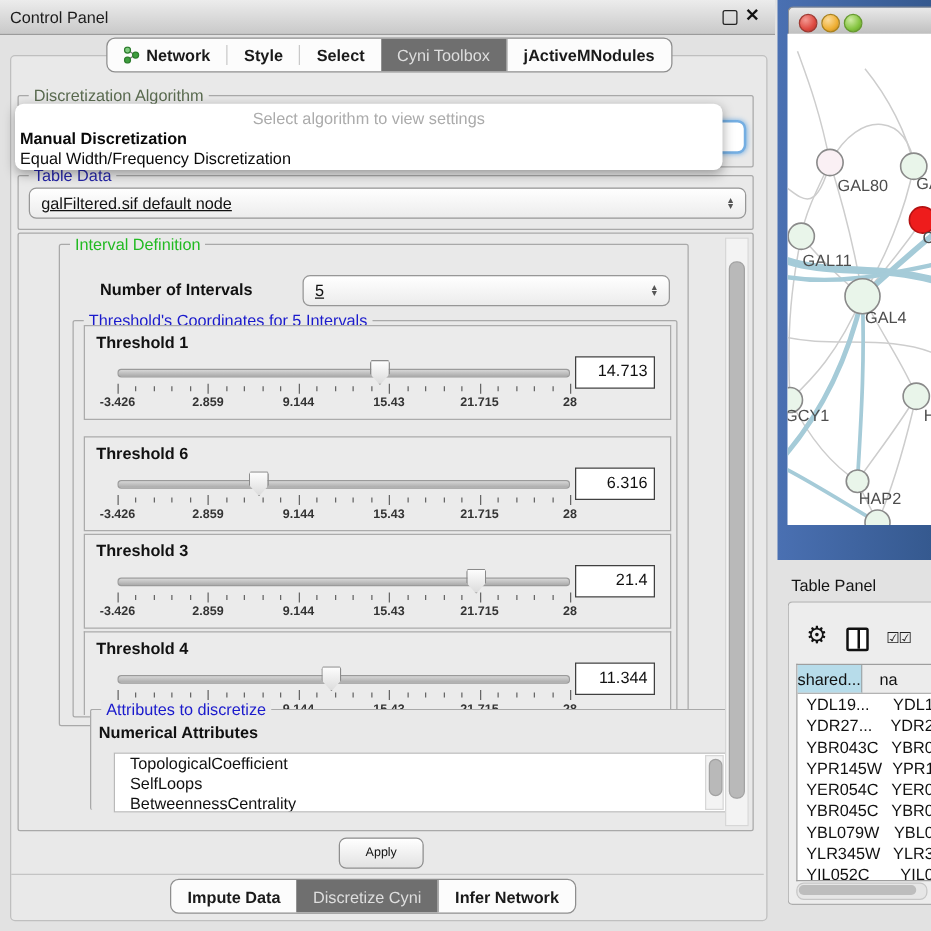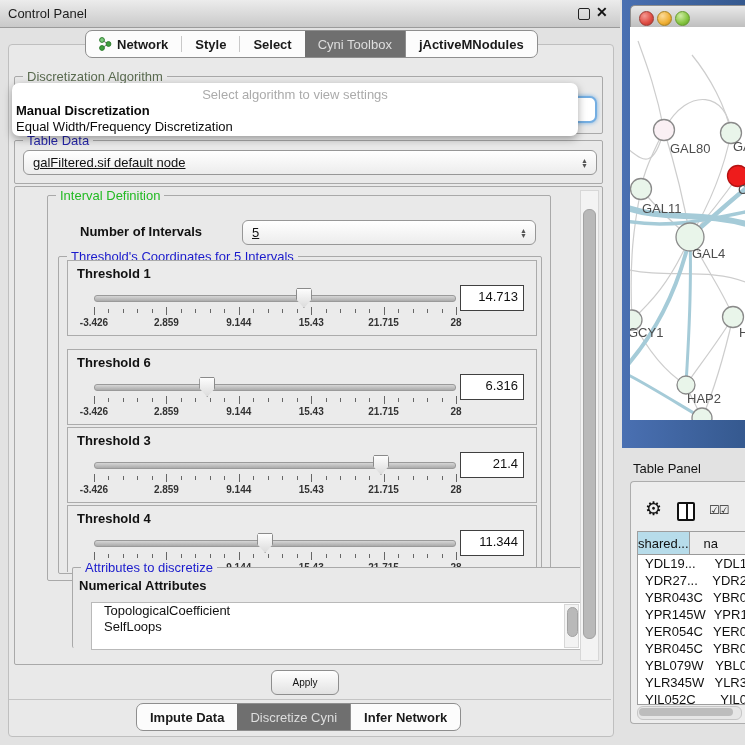--- a/index.html
+++ b/index.html
@@ -337,20 +337,21 @@
 
   <div class="group" style="position:absolute;left:24px;top:380px;width:514px;height:80px;border-bottom:none;margin-left:33px;">
     <span class="gtitle blue">Attributes to discretize</span>
     <span style="position:absolute;left:6px;top:10px;font-size:13px;font-weight:bold;color:#111;">Numerical Attributes</span>
     <div id="attr-list">
       <div class="vtrack" style="right:1px;top:1px;bottom:1px;width:13px;">
         <div class="vthumb" style="left:1.5px;top:2px;width:9px;height:28px;"></div>
       </div>
     <div class="li">TopologicalCoefficient</div>
         <div class="li">SelfLoops</div>
+        <div class="li">BetweennessCentrality</div>
       </div>
   </div>
 
   <div class="vtrack" style="right:3px;top:3px;bottom:3px;width:17px;">
     <div class="vthumb" style="left:2px;top:18px;width:11px;height:428px;"></div>
   </div>
 </div>
 
 <div class="abs btn" style="left:271px;top:670px;width:66px;height:23px;font-weight:normal;">Apply</div>
 <div class="abs" style="left:9px;top:699px;width:602px;height:1px;background:#C4C4C4;"></div>

